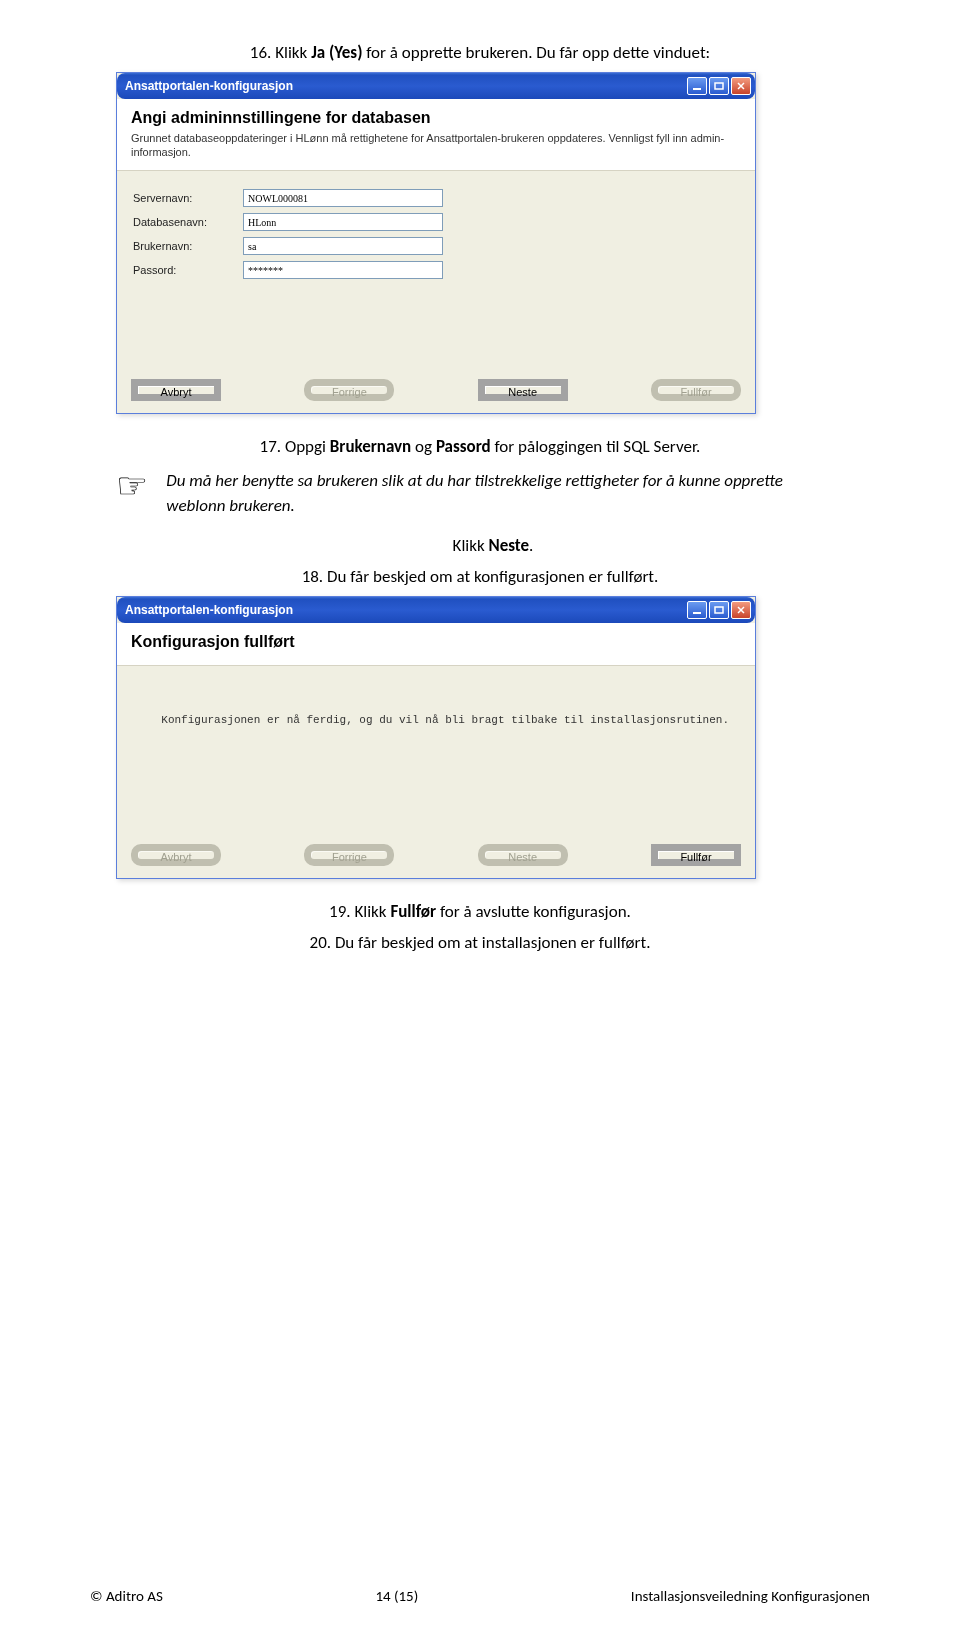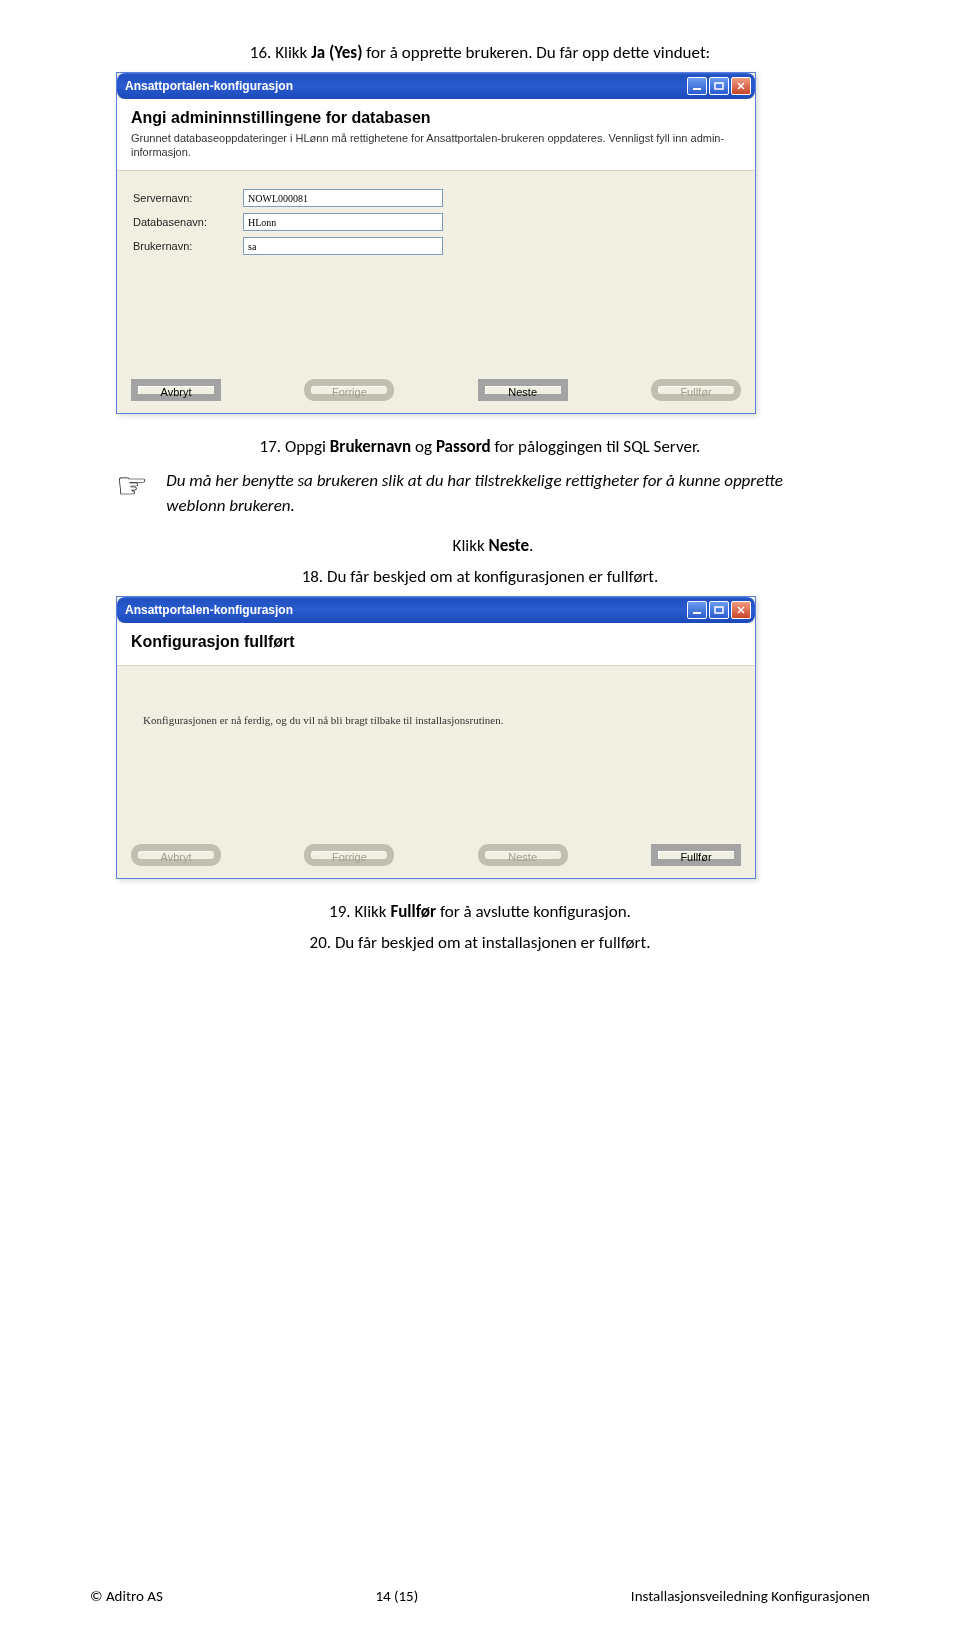--- a/index.html
+++ b/index.html
@@ -139,24 +139,25 @@
     user-select: none;
   }
   .italic-note {
     font-style: italic;
     font-size: 17px;
     line-height: 1.5;
     max-width: 640px;
   }
 
   .inner-text {
-    font-family: Liberation Serif, serif;
+    font-family: Liberation Mono, monospace;
     font-size: 11px;
     color:#333;
     padding: 30px 10px 80px 10px;
+    text-align: right;
   }
 
   .footer {
     position: absolute;
     bottom: 34px;
     left: 90px;
     right: 90px;
     display: flex;
     justify-content: space-between;
     font-size: 15px;
@@ -205,20 +206,24 @@
         <input class="form-input" value="NOWL000081" style="">
       </div>
       <div class="form-row">
         <span class="form-label">Databasenavn:</span>
         <input class="form-input" value="HLonn" style="">
       </div>
       <div class="form-row">
         <span class="form-label">Brukernavn:</span>
         <input class="form-input" value="sa" style="">
       </div>
+      <div class="form-row">
+        <span class="form-label">Passord:</span>
+        <input class="form-input" value="*******" style="">
+      </div>
     </div>
     <div class="dlg-buttons">
       <button class="dlg-btn">Avbryt</button>
       <button class="dlg-btn disabled">Forrige</button>
       <button class="dlg-btn">Neste</button>
       <button class="dlg-btn disabled">Fullfør</button>
     </div>
   </div>
 
   <p class="body-text">

